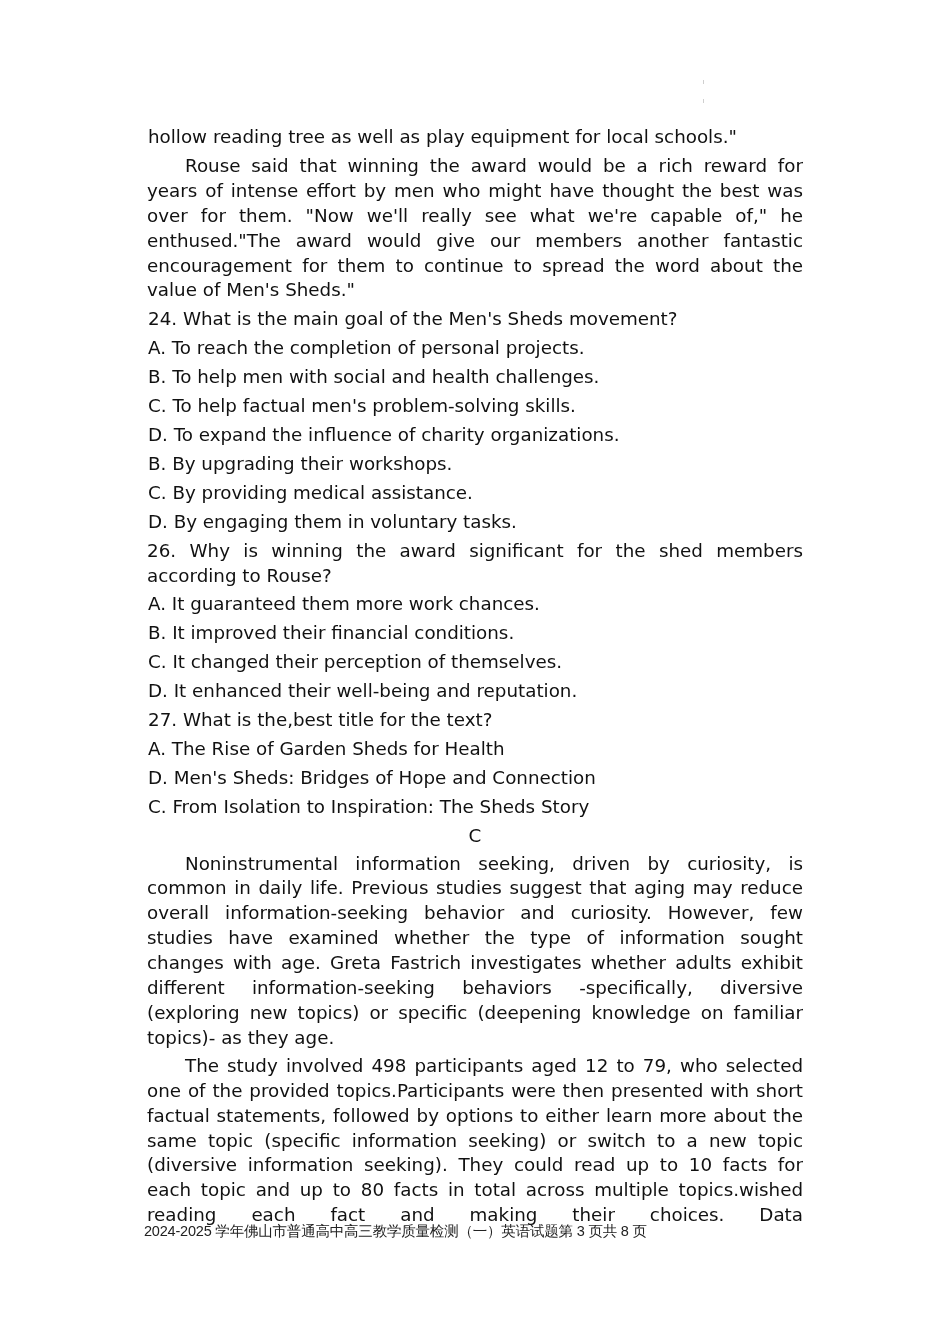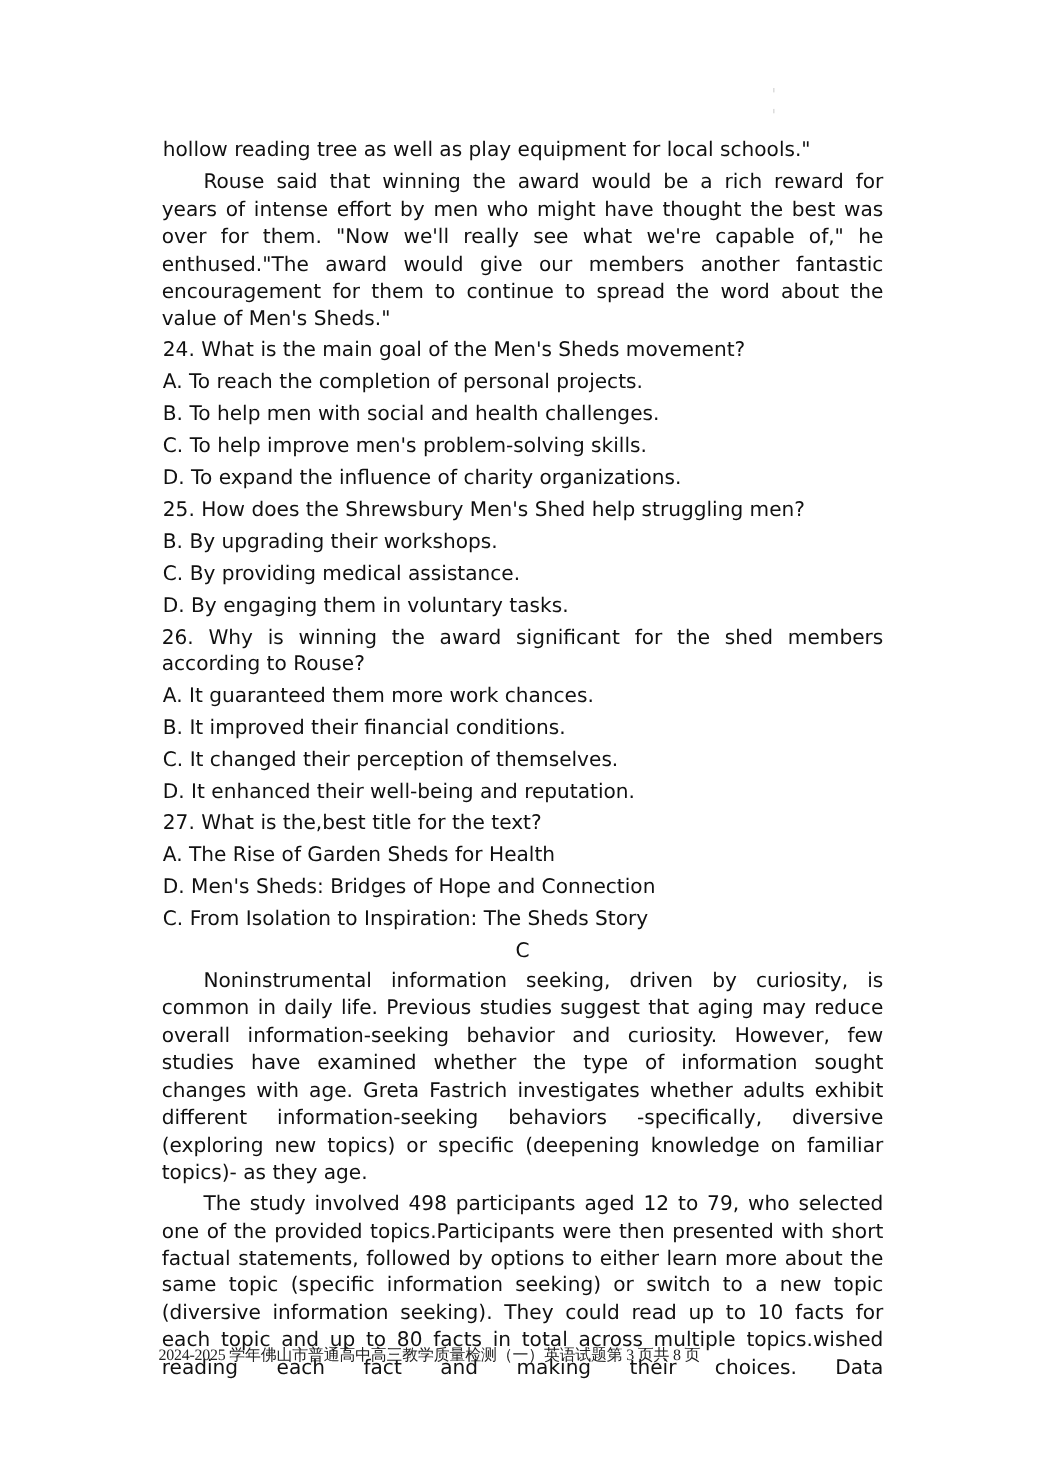--- a/index.html
+++ b/index.html
@@ -9,44 +9,43 @@
     font-family: "DejaVu Sans", sans-serif; font-size: 18.3px;
     line-height: 24.9px; color: #111111;
   }
   .p { text-align: justify; text-align-last: left; margin: 3px; }
   .indent { text-indent: 38px; }
   .line { white-space: nowrap; margin: 4px; }
   .center { text-align: center; margin: 0; }
   .mark { position: absolute; left: 703px; width: 1px; height: 4px; background: #cfcfcf; }
   .footer {
     position: absolute; left: 144px; top: 1222px;
-    font-family: Liberation Serif, serif; font-size: 14.5px; color: #222222;
+    font-family: Liberation Sans, sans-serif; font-size: 14.5px; color: #222222;
     white-space: nowrap; letter-spacing: -0.2px;
   }
 </style>
 </head>
 <body>
 
 <div class="mark" style="top:80px;"></div>
 <div class="mark" style="top:99px;"></div>
 
 <div class="page">
   <p class="line">hollow reading tree as well as play equipment for local schools."</p>
   <p class="p indent">Rouse said that winning the award would be a rich reward for years of intense effort by men who might have thought the best was over for them. "Now we'll really see what we're capable of," he enthused."The award would give our members another fantastic encouragement for them to continue to spread the word about the value of Men's Sheds."</p>
 
   <div>
     <p class="line">24. What is the main goal of the Men's Sheds movement?</p>
     <p class="line">A. To reach the completion of personal projects.</p>
     <p class="line">B. To help men with social and health challenges.</p>
-    <p class="line">C. To help improve men's problem-solving skills.</p>
+    <p class="line">C. To help factual men's problem-solving skills.</p>
     <p class="line">D. To expand the influence of charity organizations.</p>
   </div>
 
   <div>
-    <p class="line">25. How does the Shrewsbury Men's Shed help struggling men?</p>
     <p class="line">B. By upgrading their workshops.</p>
     <p class="line">C. By providing medical assistance.</p>
     <p class="line">D. By engaging them in voluntary tasks.</p>
   </div>
 
   <div>
     <p class="p">26. Why is winning the award significant for the shed members according to Rouse?</p>
     <p class="line">A. It guaranteed them more work chances.</p>
     <p class="line">B. It improved their financial conditions.</p>
     <p class="line">C. It changed their perception of themselves.</p>

